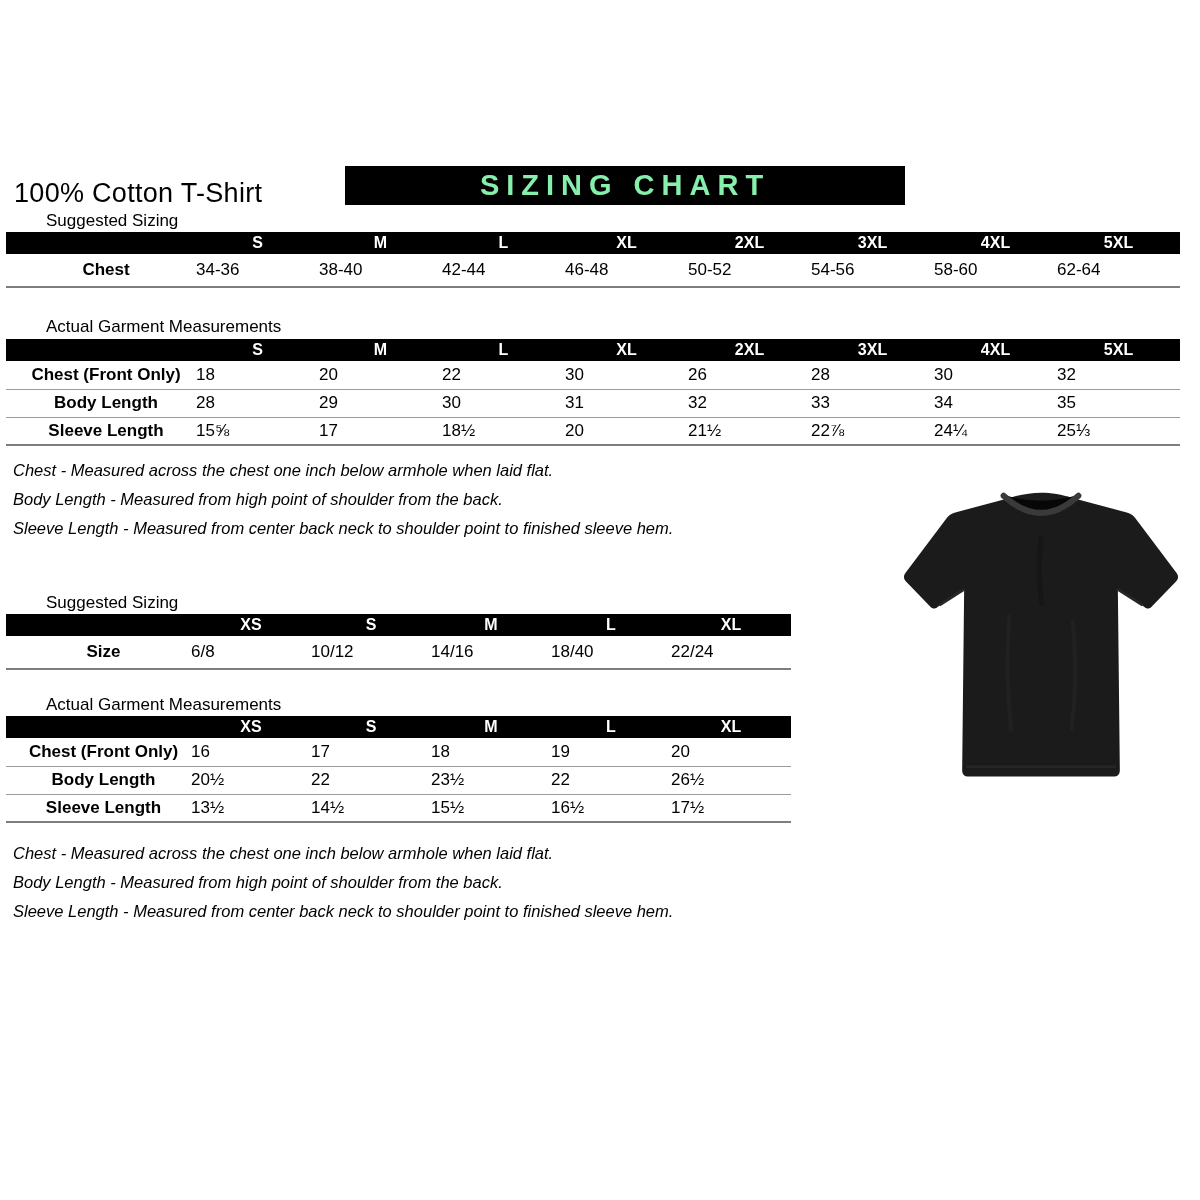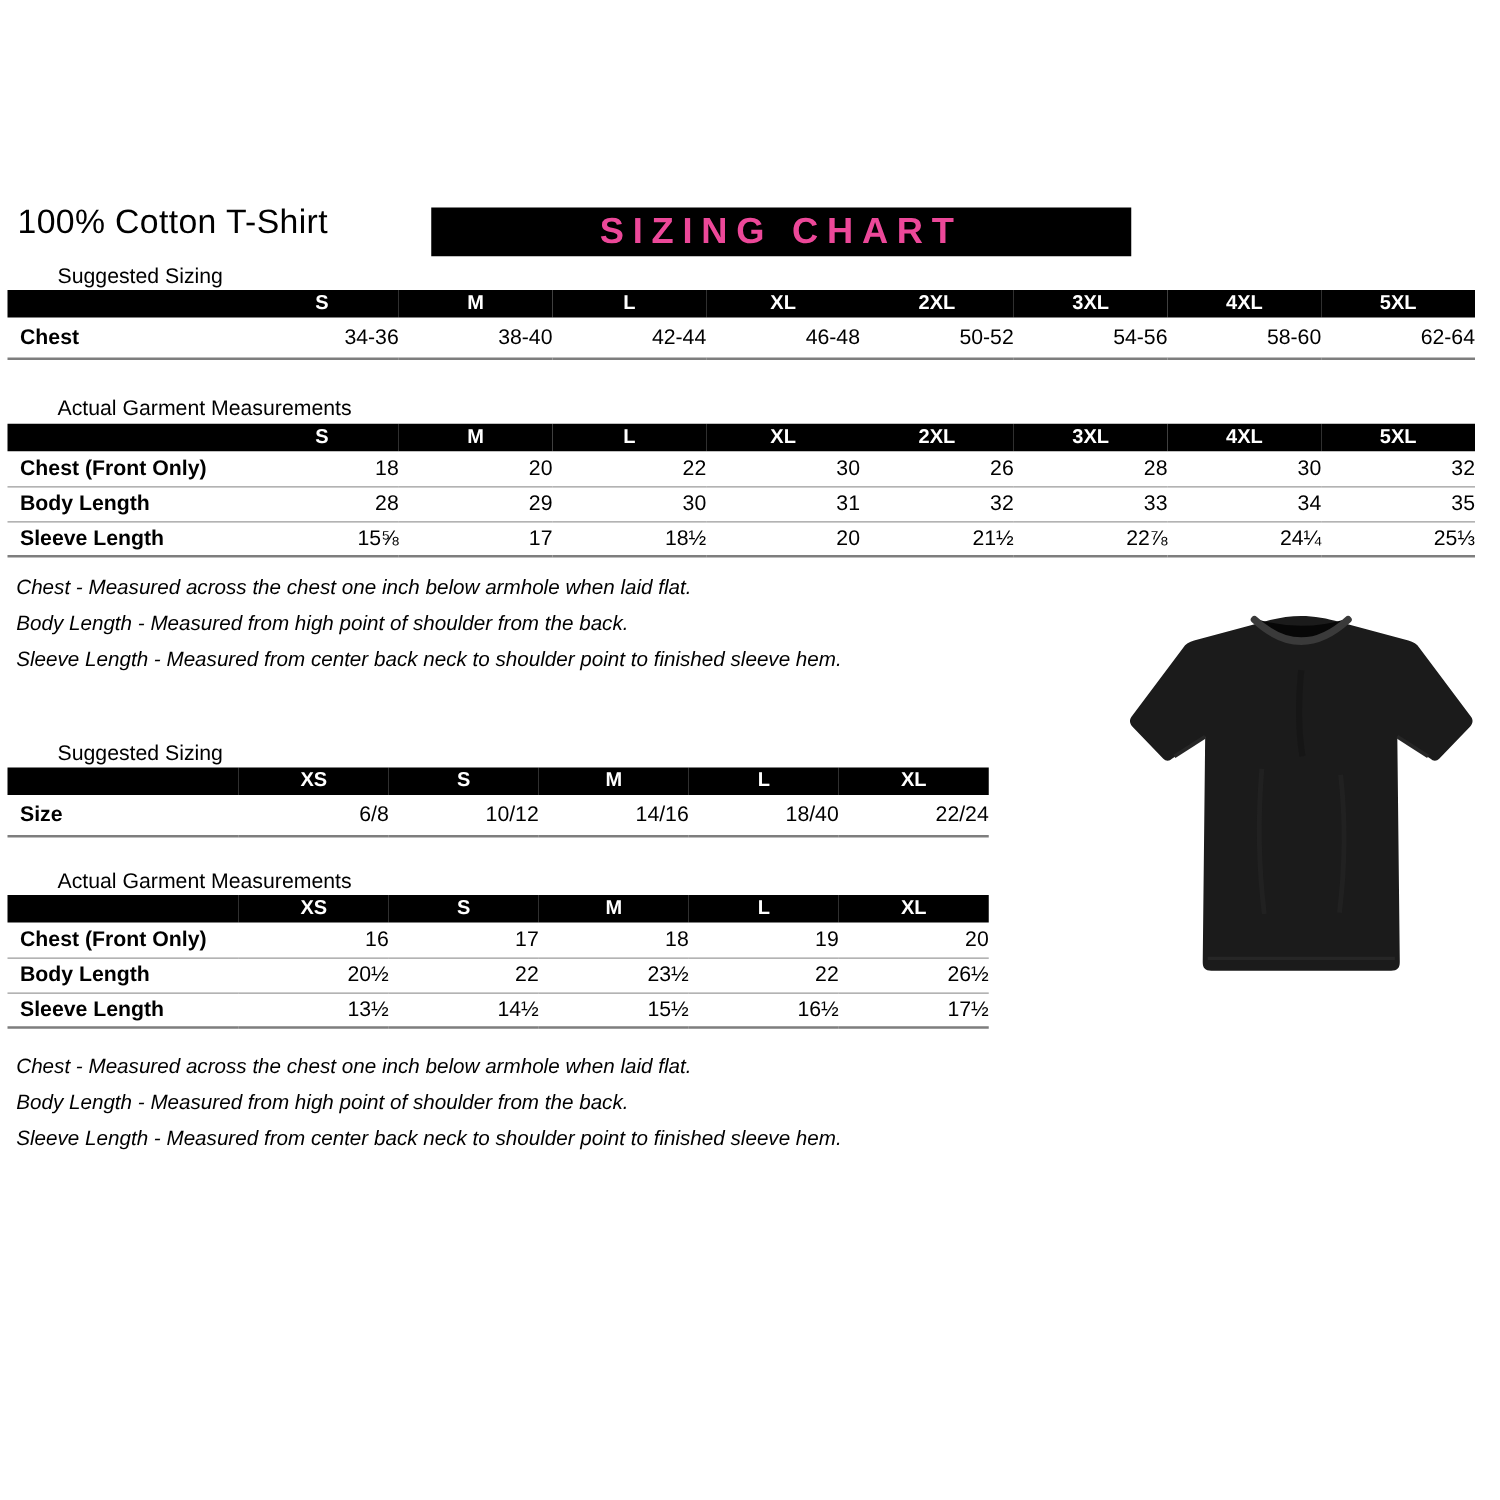--- a/index.html
+++ b/index.html
@@ -13,21 +13,21 @@
     color: #000;
     overflow: hidden;
   }
   .abs { position: absolute; }
 
   .product-title { font-size: 27px; font-weight: 400; letter-spacing: 0.3px; }
   .youth-title   { font-size: 26px; font-weight: 700; letter-spacing: 0.2px; }
 
   .banner {
     background: #000;
-    color: #ec4899;
+    color: #86efac;
     font-weight: 700;
     font-size: 29px;
     letter-spacing: 7px;
     text-align: center;
     line-height: 39px;
     height: 39px;
   }
 
   .seclabel { font-size: 17px; font-weight: 400; margin-left: 40px; }
 
@@ -36,45 +36,45 @@
     background: #000;
     color: #fff;
     font-size: 16px;
     font-weight: 700;
     height: 22px;
     padding: 0;
     text-align: center;
   }
   table.sz td {
     font-size: 17px;
-    text-align: right;
+    text-align: left;
     padding: 0;
     height: 28px;
   }
   table.sz td.rl {
-    text-align: left;
+    text-align: center;
     padding-left: 10px;
     font-weight: 700;
     white-space: nowrap;
   }
   table.sz td.rl .suffix { font-weight: 700; }
   tr.r td { border-bottom: 1px solid #9b9b9b; }
   tr.r.last td { border-bottom: 2px solid #7e7e7e; }
   tr.r.tall td { height: 33px; }
 
   .notes .note { font-size: 16.5px; line-height: 20px; margin-bottom: 9px; font-style: italic; }
 
   .tshirt { width: 298px; height: 335px; }
 </style>
 </head>
 <body>
 
 <div class="sheet">
 
-  <div class="abs product-title" style="left:14px; top:162px;">100% Cotton T-Shirt</div>
+  <div class="abs product-title" style="left:14px; top:178px;">100% Cotton T-Shirt</div>
   <div class="abs banner" style="left:345px; top:166px; width:560px;">SIZING CHART</div>
 
   <div class="abs seclabel" style="left:6px; top:211px;">Suggested Sizing</div>
 
   <table class="abs sz" style="left:6px; top:232px; width:1174px;">
     <colgroup>
       <col style="width:190px">
         <col style="width:123px">
         <col style="width:123px">
         <col style="width:123px">

